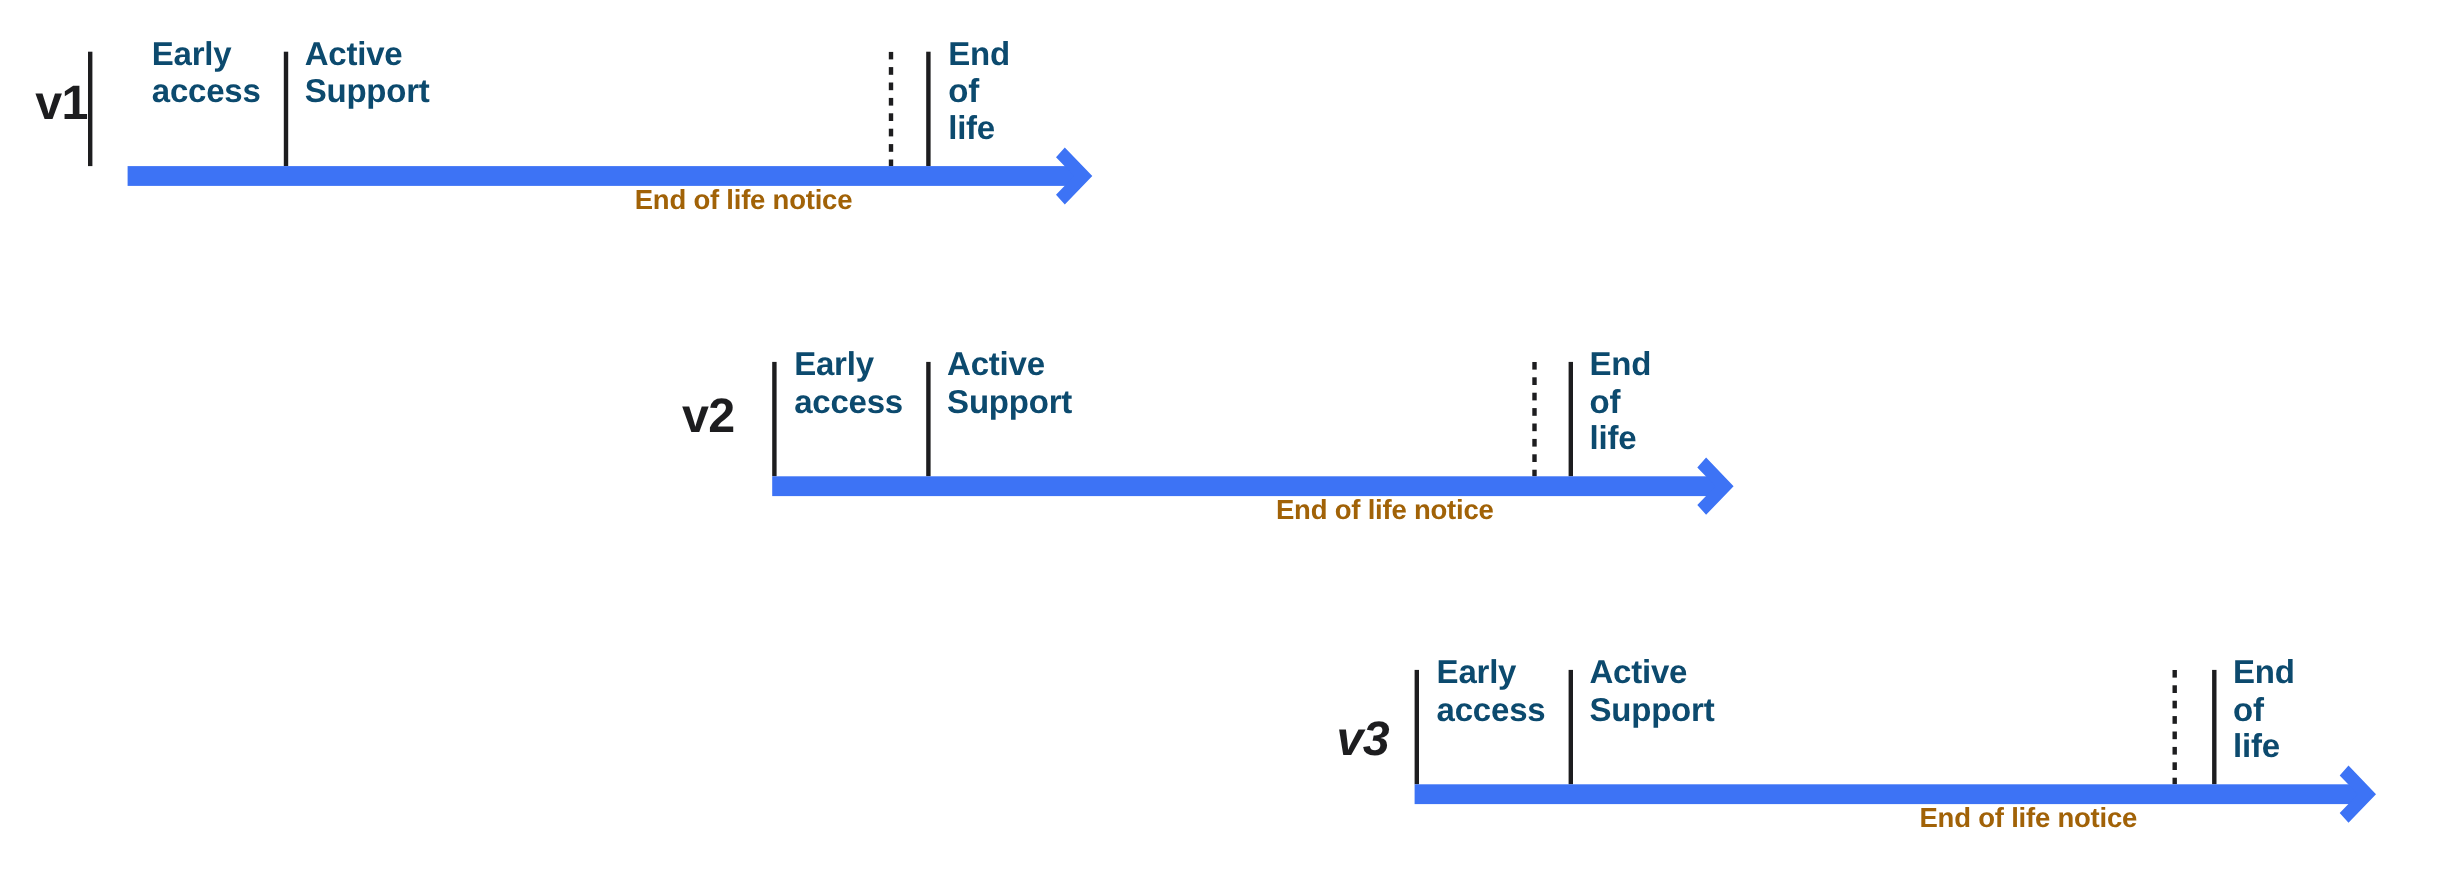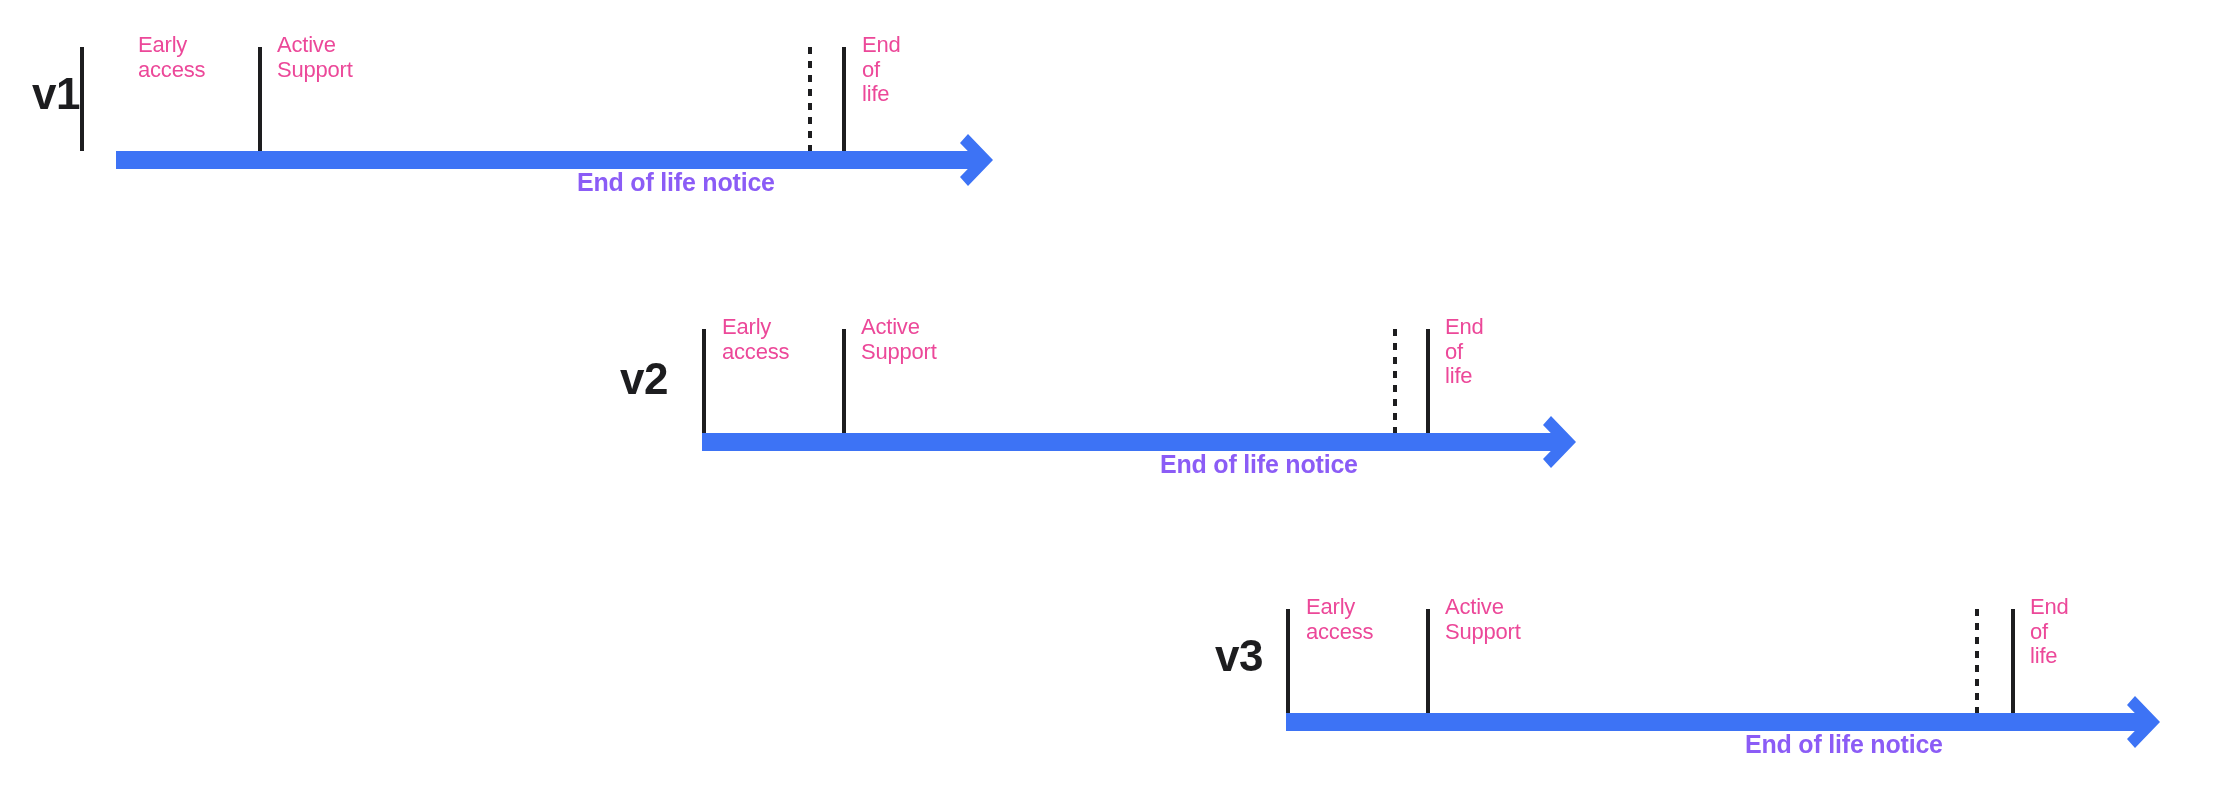--- a/index.html
+++ b/index.html
@@ -53,23 +53,23 @@
       #1d1d1f 0px, #1d1d1f 7px,
       transparent 7px, transparent 14px
     );
     background-size: 4px 14px;
     background-repeat: repeat-y;
   }
 
   
   .phase-label {
     position: absolute;
-    font-size: 22px;
-    font-weight: 400;
-    color: #ec4899;
+    font-size: 30px;
+    font-weight: 700;
+    color: #0c4a6e;
     line-height: 1.12;
     white-space: pre-line;
     letter-spacing: -0.2px;
   }
 
   
   .bar-wrap {
     position: absolute;
     height: 56px;
   }
@@ -86,21 +86,21 @@
     width: 56px;
     height: 56px;
   }
   .bar-head svg { display: block; }
 
   
   .notice-label {
     position: absolute;
     font-size: 25px;
     font-weight: 700;
-    color: #8b5cf6;
+    color: #a16207;
     line-height: 1;
     white-space: nowrap;
     letter-spacing: -0.2px;
   }
 </style>
 </head>
 <body>
 
 <div id="canvas">
 
@@ -161,21 +161,21 @@
           <path d="M 9 2 L 1 11 L 17.5 28 L 1 45 L 9 54 L 34 28 Z" fill="#3d73f5"></path>
         </svg>
       </div>
     </div>
 
     <div class="notice-label" style="left:1160px; top:452px;">End of life notice</div>
   </div>
 
   <div class="timeline-row">
 
-    <div class="version-label" style="left:1215px; top:634px;">v3</div>
+    <div class="version-label" style="left:1215px; top:650px;font-style:italic;">v3</div>
 
     <div class="tick-solid" style="left:1286px; top:609px; height:104px;"></div>
 
     <div class="phase-label" style="left:1306px; top:595px;">Early
 access</div>
 
     <div class="tick-solid" style="left:1426px; top:609px; height:104px;"></div>
 
     <div class="phase-label" style="left:1445px; top:595px;">Active Support</div>
 

